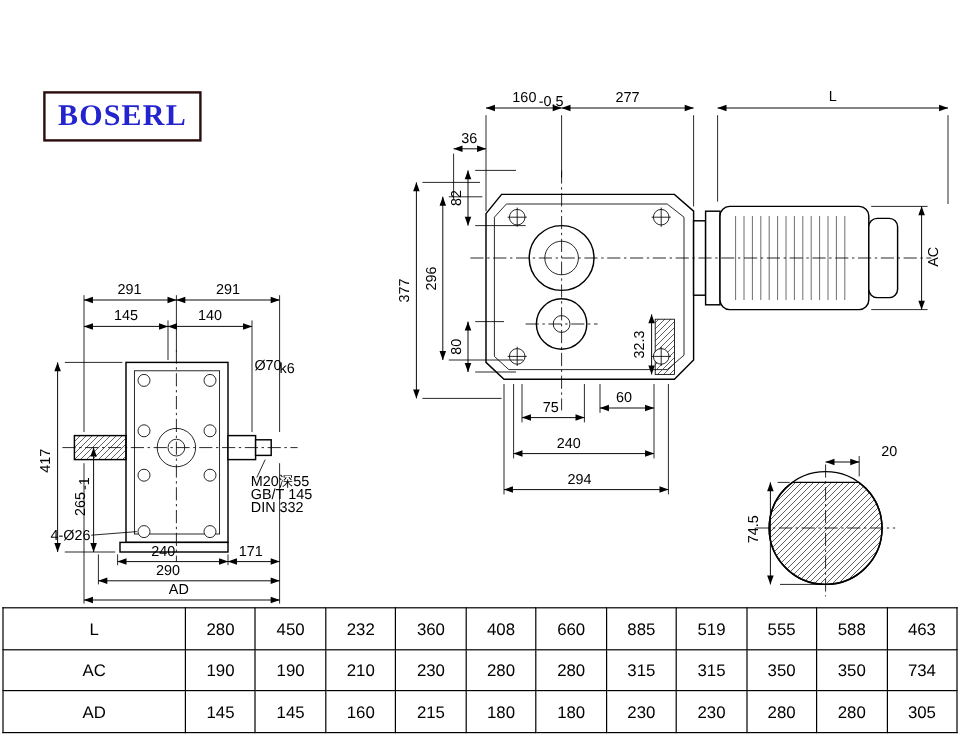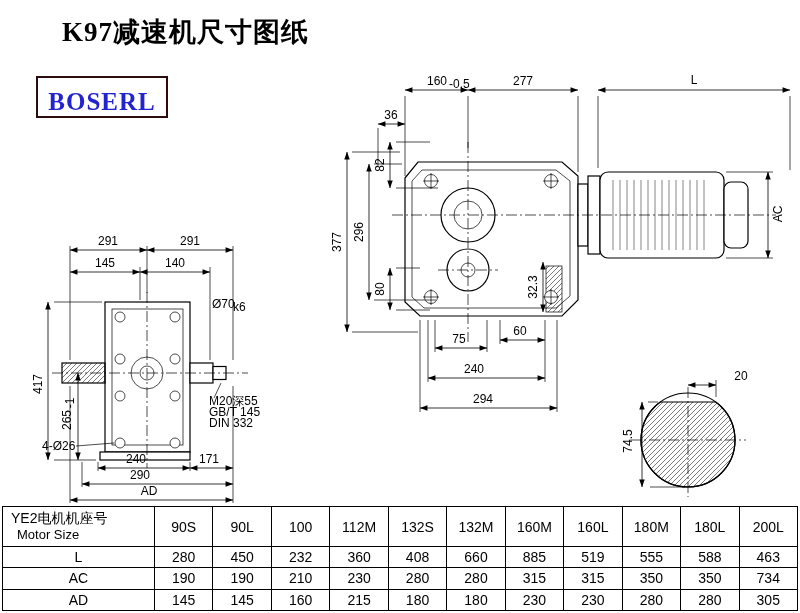--- a/index.html
+++ b/index.html
@@ -3,21 +3,21 @@
 <meta charset="utf-8">
 <style>
   html,body{margin:0;padding:0;}
   body{width:800px;height:613px;background:#fff;position:relative;overflow:hidden;
        font-family:"Liberation Sans",sans-serif;}
   .page{position:absolute;inset:0;background:#fff;}
   .title{position:absolute;left:62px;top:14px;font-size:27px;font-weight:bold;color:#000;
          font-family:"Liberation Serif",serif;letter-spacing:1px;white-space:nowrap;}
   .logo{position:absolute;left:36px;top:76px;width:128px;height:38px;border:2px solid #2b0b0b;
         color:#2323cf;font-size:25px;font-weight:bold;font-family:"Liberation Serif",serif;
-        display:flex;align-items:flex-end;justify-content:center;letter-spacing:1px;background:#fff;}
+        display:flex;align-items:center;justify-content:center;letter-spacing:1px;background:#fff;}
   svg.drawing{position:absolute;left:0;top:0;}
   .ln{stroke:#000;stroke-width:1.2;}
   .thin{stroke:#000;stroke-width:0.7;}
   .cl{stroke:#000;stroke-width:0.7;stroke-dasharray:11 3 2 3;}
   .dim{stroke:#000;stroke-width:0.8;}
   .fins{stroke:#333;stroke-width:0.6;}
   svg text{fill:#000;font-family:"Liberation Sans",sans-serif;font-size:12px;}
   table.size-table{position:absolute;left:2px;top:506px;width:796px;height:105px;
                    border-collapse:collapse;table-layout:fixed;background:#fff;}
   .size-table th,.size-table td{border:1px solid #000;text-align:center;vertical-align:middle;
@@ -25,21 +25,20 @@
   .size-table tr.header{height:40px;}
   .size-table .htitle{text-align:left;padding-left:8px;font-size:14px;line-height:1.25;}
   .size-table .htitle .en{font-size:13px;padding-left:6px;}
   .c-first{width:152px;}
 </style>
 </head>
 <body>
 
 <div class="page">
 
-  <div class="title">K97减速机尺寸图纸</div>
   <div class="logo">
     <span>BOSERL</span>
   </div>
 
   <svg class="drawing" width="800" height="505" viewBox="0 0 800 505">
     <defs>
       <marker id="arrow" markerWidth="11" markerHeight="8" refX="9.6" refY="4" orient="auto-start-reverse">
         <path d="M0.3,0.6 L9.8,4 L0.3,7.4 Z" fill="#000"></path>
       </marker>
       <pattern id="hatch" width="5" height="5" patternUnits="userSpaceOnUse">
@@ -181,37 +180,20 @@
         <col>
         <col>
         <col>
         <col>
         <col>
         <col>
         <col>
         <col>
     </colgroup>
     <tbody>
-      <tr class="header">
-        <th class="htitle">
-          <div>YE2电机机座号</div>
-          <div class="en">Motor Size</div>
-        </th>
-        <th>90S</th>
-        <th>90L</th>
-        <th>100</th>
-        <th>112M</th>
-        <th>132S</th>
-        <th>132M</th>
-        <th>160M</th>
-        <th>160L</th>
-        <th>180M</th>
-        <th>180L</th>
-        <th>200L</th>
-      </tr>
       <tr>
         <th>L</th>
         <td>280</td>
         <td>450</td>
         <td>232</td>
         <td>360</td>
         <td>408</td>
         <td>660</td>
         <td>885</td>
         <td>519</td>

